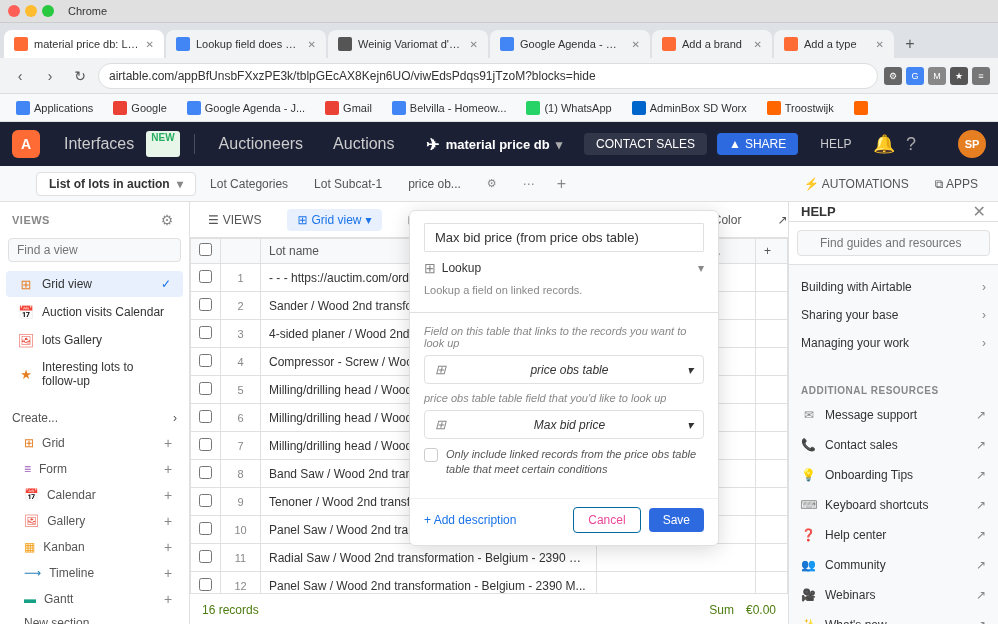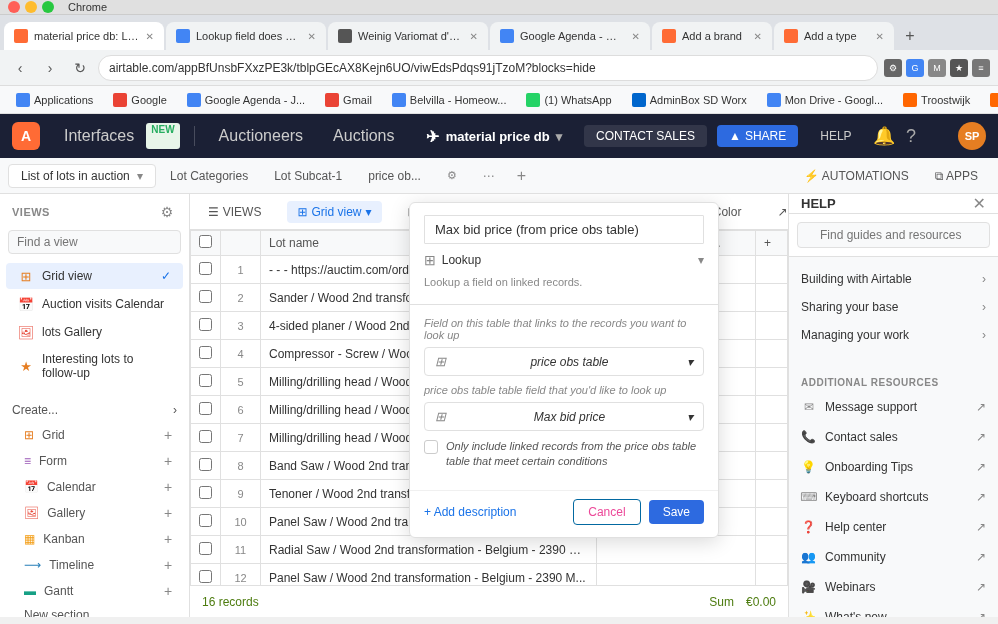--- a/index.html
+++ b/index.html
@@ -1,20 +1,20 @@
 <!DOCTYPE html>
 <html><head>
   <meta charset="utf-8">
   <style>
     * { box-sizing: border-box; margin: 0; padding: 0; }
     body { font-family: -apple-system, BlinkMacSystemFont, 'Segoe UI', sans-serif; font-size: 13px; background: #f0f0f0; width: 998px; height: 624px; overflow: hidden; }
 
     
     .os-bar {
-      height: 15px;
+      height: 23px;
       background: #e0e0e0;
       display: flex;
       align-items: center;
       padding: 0 8px;
       gap: 6px;
       border-bottom: 1px solid #ccc;
     }
     .os-traffic { display: flex; gap: 5px; }
     .os-dot { width: 12px; height: 12px; border-radius: 50%; }
     .os-dot.red { background: #ff5f57; }
@@ -381,21 +381,21 @@
       overflow: hidden;
     }
     .table-nav-tab {
       padding: 4px 12px;
       font-size: 12px;
       cursor: pointer;
       color: #555;
       border-radius: 4px;
       white-space: nowrap;
     }
-    .table-nav-tab.active { background: white; border: 1px solid #e0e0e0; color: #333; font-weight: 400; }
+    .table-nav-tab.active { background: white; border: 1px solid #e0e0e0; color: #333; font-weight: 700; margin-left: 28px; }
     .table-nav-add { padding: 4px 8px; color: #888; cursor: pointer; font-size: 16px; }
 
     .icon-grid { color: #e67e22; }
     .icon-form { color: #9b59b6; }
     .icon-calendar { color: #27ae60; }
     .icon-gallery { color: #e74c3c; }
     .icon-kanban { color: #f39c12; }
     .icon-timeline { color: #2980b9; }
     .icon-gantt { color: #16a085; }
 
@@ -484,24 +484,20 @@
     <div class="bookmark-icon" style="background:#4285f4;"></div>
     <span>Belvilla - Homeow...</span>
   </div>
   <div class="bookmark-item">
     <div class="bookmark-icon" style="background:#25d366;"></div>
     <span>(1) WhatsApp</span>
   </div>
   <div class="bookmark-item">
     <div class="bookmark-icon" style="background:#0066cc;"></div>
     <span>AdminBox SD Worx</span>
-  </div>
-  <div class="bookmark-item">
-    <div class="bookmark-icon" style="background:#4285f4;"></div>
-    <span>Mon Drive - Googl...</span>
   </div>
   <div class="bookmark-item">
     <div class="bookmark-icon" style="background:#ff6600;"></div>
     <span>Troostwijk</span>
   </div>
   <div class="bookmark-item">
     <div class="bookmark-icon" style="background:#ff6600;"></div>
 
   </div>
 

